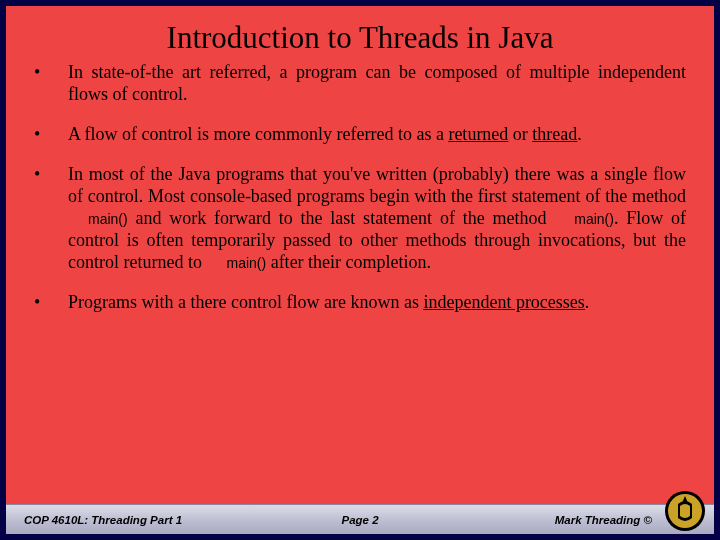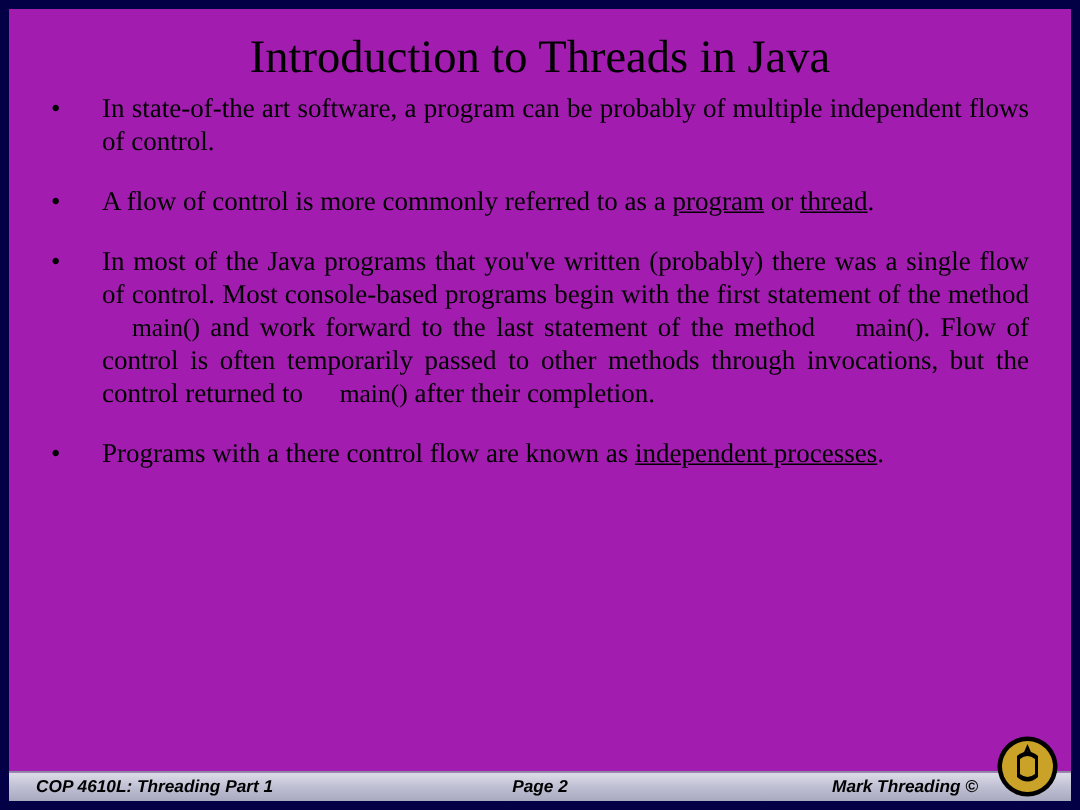--- a/index.html
+++ b/index.html
@@ -10,21 +10,21 @@
     font-family: 'Times New Roman', Times, serif;
     overflow: hidden;
     position: relative;
   }
   .slide {
     position: absolute;
     top: 6px;
     left: 6px;
     right: 6px;
     bottom: 6px;
-    background: #a21caf;
+    background: #ef4444;
     display: flex;
     flex-direction: column;
   }
   .title {
     font-size: 31px;
     text-align: center;
     color: #000;
     padding: 14px 0 6px 0;
     font-weight: normal;
   }
@@ -41,23 +41,23 @@
     text-align: justify;
   }
   .bullet-row.tight { margin-bottom: 0; }
   .bullet-mark {
     width: 34px;
     flex-shrink: 0;
     font-size: 18px;
   }
   .bullet-text { flex: 1; }
   .under { text-decoration: underline; }
-  .code { font-family: Liberation Serif, serif; font-size: 17px; padding-left: 20px; }
+  .code { font-family: Liberation Sans, sans-serif; font-size: 14px; padding-left: 20px; }
   .footer {
-    height: 20px;
+    height: 30px;
     background: linear-gradient(to bottom, #dcdce8 0%, #c0c0d4 50%, #a8a8c0 100%);
     border-top: 1px solid #8888a0;
     display: flex;
     align-items: center;
     font-family: Arial, Helvetica, sans-serif;
     font-size: 11.5px;
     font-style: italic;
     font-weight: bold;
     color: #000;
     position: relative;
@@ -77,26 +77,26 @@
 <body>
 
 <div class="slide">
 
   <h1 class="title">Introduction to Threads in Java</h1>
 
   <div class="content">
 
     <div class="bullet-row">
       <div class="bullet-mark">•</div>
-      <div class="bullet-text">In state-of-the art software, a program can be probably of multiple independent flows of control.</div>
+      <div class="bullet-text">In state-of-the art referred, a program can be composed of multiple independent flows of control.</div>
     </div>
 
     <div class="bullet-row">
       <div class="bullet-mark">•</div>
-      <div class="bullet-text"><span>A flow of control is more commonly referred to as a </span><span class="under">program</span><span> or </span><span class="under">thread</span><span>.</span></div>
+      <div class="bullet-text"><span>A flow of control is more commonly referred to as a </span><span class="under">returned</span><span> or </span><span class="under">thread</span><span>.</span></div>
     </div>
 
     <div class="bullet-row">
       <div class="bullet-mark">•</div>
       <div class="bullet-text"><span>In most of the Java programs that you've written (probably) there was a single flow of control.  Most console-based programs begin with the first statement of the method </span><span class="code">main()</span><span> and work forward to the last statement of the method </span><span class="code">main()</span><span>.  Flow of control is often temporarily passed to other methods through invocations, but the control returned to </span><span class="code">main()</span><span> after their completion.</span></div>
     </div>
 
     <div class="bullet-row tight">
       <div class="bullet-mark">•</div>
       <div class="bullet-text"><span>Programs with a there control flow are known as </span><span class="under">independent processes</span><span>.</span></div>

